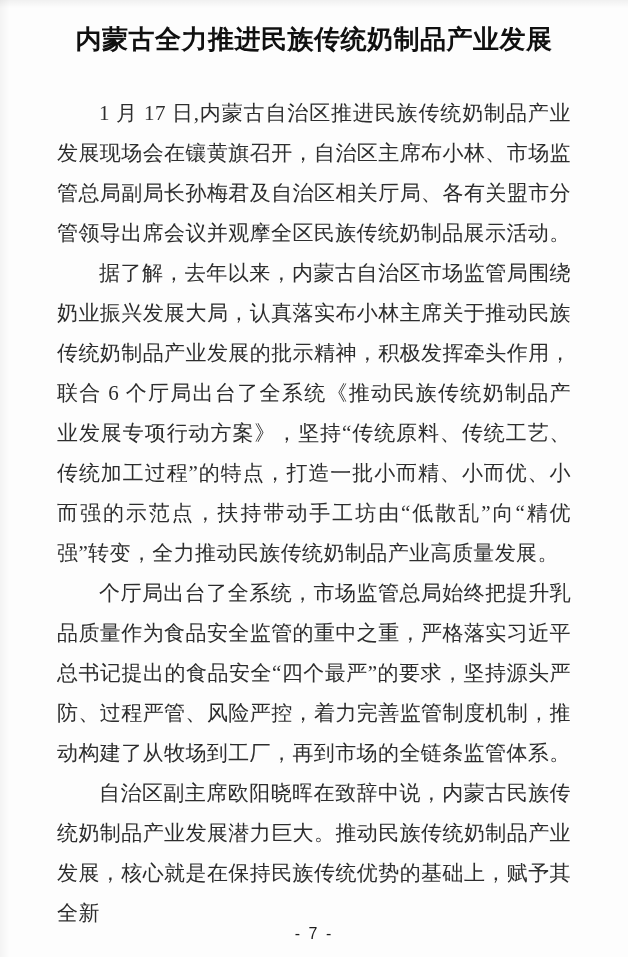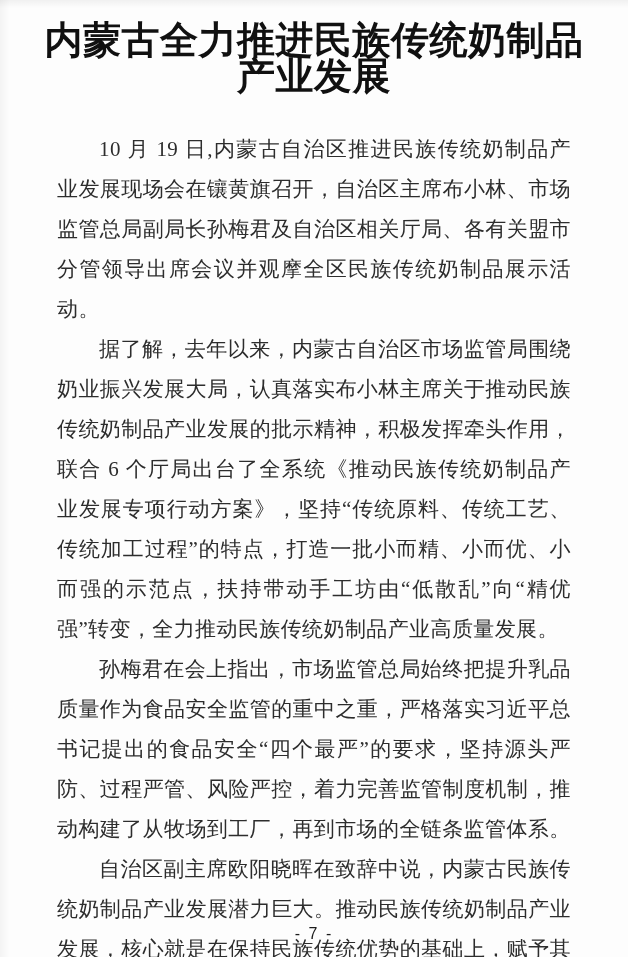--- a/index.html
+++ b/index.html
@@ -16,21 +16,21 @@
     position: absolute;
     inset: 0;
     background:
       linear-gradient(to bottom, rgba(0,0,0,0.05), rgba(0,0,0,0) 8px),
       linear-gradient(to right, rgba(0,0,0,0.04), rgba(0,0,0,0) 10px),
       #fdfdfd;
   }
   .title {
     margin: 22px 28px 12px 28px;
     text-align: center;
-    font-size: 38px;
+    font-size: 26px;
     line-height: 36px;
     font-weight: bold;
     color: #101010;
     letter-spacing: 0.5px;
   }
   .body-text {
     margin: 35px 57px 0 57px;
   }
   .body-text p {
     margin: 0;
@@ -54,20 +54,20 @@
     font-family: "Liberation Sans", "DejaVu Sans", sans-serif;
   }
 </style>
 </head>
 <body>
 
 <div class="page">
   <h1 class="title">内蒙古全力推进民族传统奶制品产业发展</h1>
 
   <div class="body-text">
-    <p>10 月 19 日,内蒙古自治区推进民族传统奶制品产业发展现场会在镶黄旗召开，自治区主席布小林、市场监管总局副局长孙梅君及自治区相关厅局、各有关盟市分管领导出席会议并观摩全区民族传统奶制品展示活动。</p>
+    <p>1 月 17 日,内蒙古自治区推进民族传统奶制品产业发展现场会在镶黄旗召开，自治区主席布小林、市场监管总局副局长孙梅君及自治区相关厅局、各有关盟市分管领导出席会议并观摩全区民族传统奶制品展示活动。</p>
     <p>据了解，去年以来，内蒙古自治区市场监管局围绕奶业振兴发展大局，认真落实布小林主席关于推动民族传统奶制品产业发展的批示精神，积极发挥牵头作用，联合 6 个厅局出台了全系统《推动民族传统奶制品产业发展专项行动方案》，坚持“传统原料、传统工艺、传统加工过程”的特点，打造一批小而精、小而优、小而强的示范点，扶持带动手工坊由“低散乱”向“精优强”转变，全力推动民族传统奶制品产业高质量发展。</p>
-    <p>孙梅君在会上指出，市场监管总局始终把提升乳品质量作为食品安全监管的重中之重，严格落实习近平总书记提出的食品安全“四个最严”的要求，坚持源头严防、过程严管、风险严控，着力完善监管制度机制，推动构建了从牧场到工厂，再到市场的全链条监管体系。</p>
+    <p>个厅局出台了全系统，市场监管总局始终把提升乳品质量作为食品安全监管的重中之重，严格落实习近平总书记提出的食品安全“四个最严”的要求，坚持源头严防、过程严管、风险严控，着力完善监管制度机制，推动构建了从牧场到工厂，再到市场的全链条监管体系。</p>
     <p>自治区副主席欧阳晓晖在致辞中说，内蒙古民族传统奶制品产业发展潜力巨大。推动民族传统奶制品产业发展，核心就是在保持民族传统优势的基础上，赋予其全新</p>
   </div>
 
   <div class="page-number">- 7 -</div>
 </div>
 
 </body></html>

